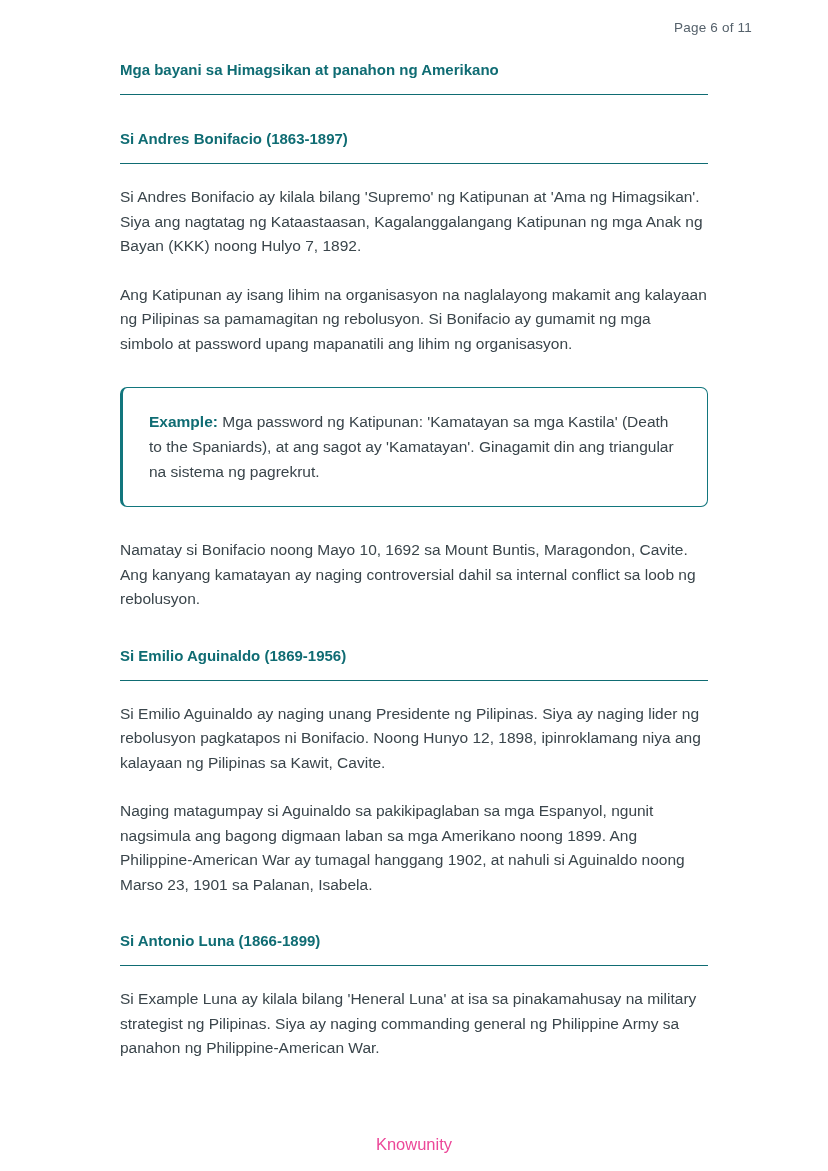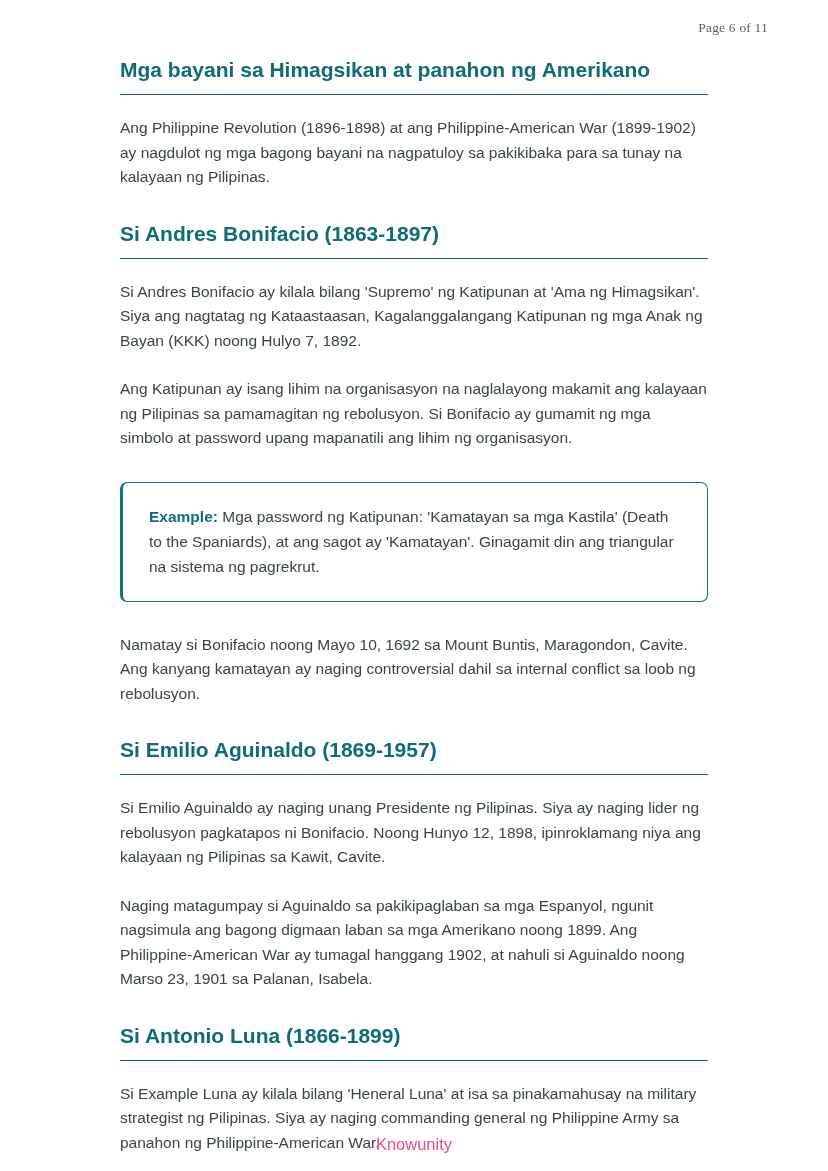--- a/index.html
+++ b/index.html
@@ -8,38 +8,38 @@
     width: 828px;
     height: 1171px;
     background: #ffffff;
     font-family: "Liberation Sans", sans-serif;
     position: relative;
     overflow: hidden;
   }
   .page-indicator {
     position: absolute;
     top: 20px;
-    right: 60px;
-    font-family: Liberation Serif, serif;
+    right: 76px;
+    font-family: Liberation Sans, sans-serif;
     font-size: 13.5px;
     color: #55616b;
     letter-spacing: 0.2px;
   }
   .content {
     position: absolute;
     left: 120px;
     top: 60px;
     width: 588px;
     color: #3a454b;
   }
   section { margin-bottom: 34px; }
   section:last-child { margin-bottom: 12px; }
   .title {
     color: #0f6c73;
-    font-size: 21px;
+    font-size: 15px;
     font-weight: 700;
     margin: 0;
     line-height: 20px;
   }
   .rule {
     border: none;
     border-top: 1.5px solid #0f6c73;
     margin: 14px 0 0;
   }
   p.body {
@@ -79,36 +79,35 @@
 </head>
 <body>
 
 <div class="page-indicator">Page 6 of 11</div>
 
 <main class="content">
 
   <section>
     <h1 class="title">Mga bayani sa Himagsikan at panahon ng Amerikano</h1>
     <hr class="rule">
-    <p class="body">Ang Philippine Revolution (1896-1898) at ang Philippine-American War (1899-1902) ay nagdulot ng mga bagong bayani na nagpatuloy sa pakikibaka para sa tunay na kalayaan ng Pilipinas.</p>
   </section>
 
   <section>
     <h2 class="title">Si Andres Bonifacio (1863-1897)</h2>
     <hr class="rule">
     <p class="body">Si Andres Bonifacio ay kilala bilang 'Supremo' ng Katipunan at 'Ama ng Himagsikan'. Siya ang nagtatag ng Kataastaasan, Kagalanggalangang Katipunan ng mga Anak ng Bayan (KKK) noong Hulyo 7, 1892.</p>
     <p class="body">Ang Katipunan ay isang lihim na organisasyon na naglalayong makamit ang kalayaan ng Pilipinas sa pamamagitan ng rebolusyon. Si Bonifacio ay gumamit ng mga simbolo at password upang mapanatili ang lihim ng organisasyon.</p>
     <div class="example-box">
       <p><span class="example-label">Example:</span> <span>Mga password ng Katipunan: 'Kamatayan sa mga Kastila' (Death to the Spaniards), at ang sagot ay 'Kamatayan'. Ginagamit din ang triangular na sistema ng pagrekrut.</span></p>
     </div>
     <p class="body">Namatay si Bonifacio noong Mayo 10, 1692 sa Mount Buntis, Maragondon, Cavite. Ang kanyang kamatayan ay naging controversial dahil sa internal conflict sa loob ng rebolusyon.</p>
   </section>
 
   <section>
-    <h2 class="title">Si Emilio Aguinaldo (1869-1957)</h2>
+    <h2 class="title">Si Emilio Aguinaldo (1869-1956)</h2>
     <hr class="rule">
     <p class="body">Si Emilio Aguinaldo ay naging unang Presidente ng Pilipinas. Siya ay naging lider ng rebolusyon pagkatapos ni Bonifacio. Noong Hunyo 12, 1898, ipinroklamang niya ang kalayaan ng Pilipinas sa Kawit, Cavite.</p>
     <p class="body">Naging matagumpay si Aguinaldo sa pakikipaglaban sa mga Espanyol, ngunit nagsimula ang bagong digmaan laban sa mga Amerikano noong 1899. Ang Philippine-American War ay tumagal hanggang 1902, at nahuli si Aguinaldo noong Marso 23, 1901 sa Palanan, Isabela.</p>
   </section>
 
   <section>
     <h2 class="title">Si Antonio Luna (1866-1899)</h2>
     <hr class="rule">
     <p class="body">Si Example Luna ay kilala bilang 'Heneral Luna' at isa sa pinakamahusay na military strategist ng Pilipinas. Siya ay naging commanding general ng Philippine Army sa panahon ng Philippine-American War.</p>
   </section>

